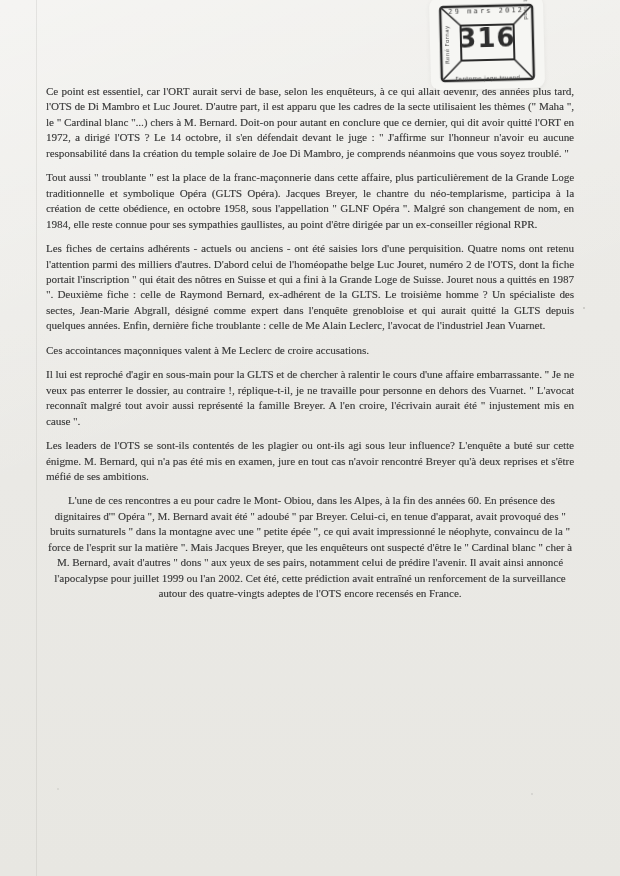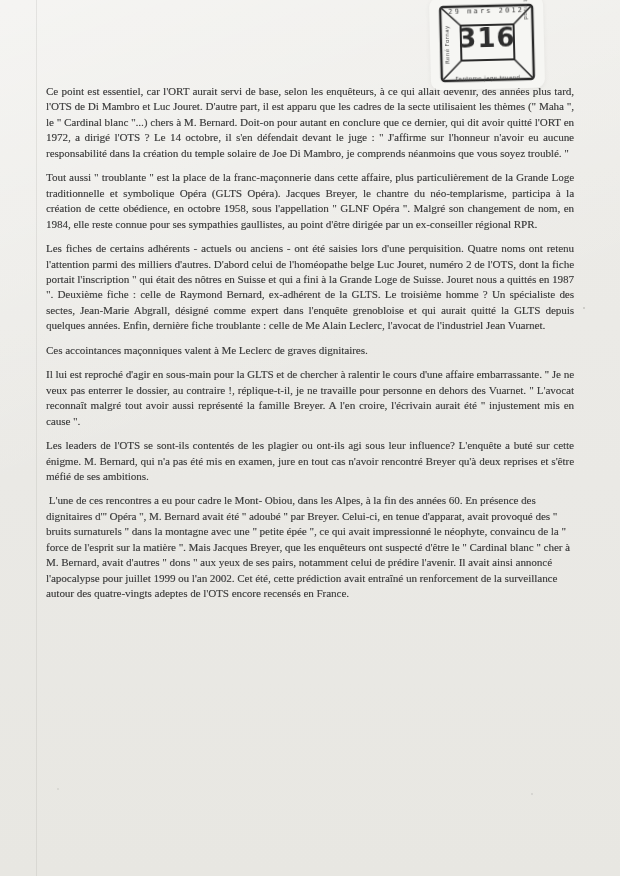--- a/index.html
+++ b/index.html
@@ -20,21 +20,21 @@
 
   
   .doc-text{
     position:absolute;left:40px;top:84px;width:528px;
     font-size:11px;line-height:15.45px;letter-spacing:-0.02px;
     color:#3e3e3e;text-align:justify;
     text-shadow:0.3px 0.3px 0.6px rgba(90,90,90,.55);
     margin-left:6px;
   }
   .doc-text p{margin:0 0 9px 0;}
-  .doc-text p.ragged{text-align:left;}
+  .doc-text p.ragged{text-align:center;}
 
   
   .sticker{
     position:absolute;left:430px;top:-3px;width:114px;height:92px;
     background:#f6f6f3;border-radius:9px;
     transform:rotate(-1.4deg);
     box-shadow:0 1px 5px rgba(0,0,0,.06);
   }
   .stamp-frame{position:absolute;left:9px;top:7px;filter:blur(.25px);}
   .stamp-date{
@@ -67,21 +67,21 @@
 
   <div class="scan-line"></div>
   <div class="speck" style="left:583px;top:307px;"></div>
   <div class="speck" style="left:531px;top:793px;opacity:.6;"></div>
   <div class="speck" style="left:57px;top:788px;opacity:.5;"></div>
 
   <div class="doc-text">
     <p>Ce point est essentiel, car l'ORT aurait servi de base, selon les enquêteurs, à ce qui allait devenir, des années plus tard, l'OTS de Di Mambro et Luc Jouret. D'autre part, il est apparu que les cadres de la secte utilisaient les thèmes (" Maha ", le " Cardinal blanc "...) chers à M. Bernard. Doit-on pour autant en conclure que ce dernier, qui dit avoir quitté l'ORT en 1972, a dirigé l'OTS ? Le 14 octobre, il s'en défendait devant le juge : " J'affirme sur l'honneur n'avoir eu aucune responsabilité dans la création du temple solaire de Joe Di Mambro, je comprends néanmoins que vous soyez troublé. "</p>
     <p>Tout aussi " troublante " est la place de la franc-maçonnerie dans cette affaire, plus particulièrement de la Grande Loge traditionnelle et symbolique Opéra (GLTS Opéra). Jacques Breyer, le chantre du néo-templarisme, participa à la création de cette obédience, en octobre 1958, sous l'appellation " GLNF Opéra ". Malgré son changement de nom, en 1984, elle reste connue pour ses sympathies gaullistes, au point d'être dirigée par un ex-conseiller régional RPR.</p>
     <p>Les fiches de certains adhérents - actuels ou anciens - ont été saisies lors d'une perquisition. Quatre noms ont retenu l'attention parmi des milliers d'autres. D'abord celui de l'homéopathe belge Luc Jouret, numéro 2 de l'OTS, dont la fiche portait l'inscription " qui était des nôtres en Suisse et qui a fini à la Grande Loge de Suisse. Jouret nous a quittés en 1987 ". Deuxième fiche : celle de Raymond Bernard, ex-adhérent de la GLTS. Le troisième homme ? Un spécialiste des sectes, Jean-Marie Abgrall, désigné comme expert dans l'enquête grenobloise et qui aurait quitté la GLTS depuis quelques années. Enfin, dernière fiche troublante : celle de Me Alain Leclerc, l'avocat de l'industriel Jean Vuarnet.</p>
-    <p>Ces accointances maçonniques valent à Me Leclerc de graves dignitaires.</p>
+    <p>Ces accointances maçonniques valent à Me Leclerc de croire accusations.</p>
     <p>Il lui est reproché d'agir en sous-main pour la GLTS et de chercher à ralentir le cours d'une affaire embarrassante. " Je ne veux pas enterrer le dossier, au contraire !, réplique-t-il, je ne travaille pour personne en dehors des Vuarnet. " L'avocat reconnaît malgré tout avoir aussi représenté la famille Breyer. A l'en croire, l'écrivain aurait été " injustement mis en cause ".</p>
     <p>Les leaders de l'OTS se sont-ils contentés de les plagier ou ont-ils agi sous leur influence? L'enquête a buté sur cette énigme. M. Bernard, qui n'a pas été mis en examen, jure en tout cas n'avoir rencontré Breyer qu'à deux reprises et s'être méfié de ses ambitions.</p>
     <p class="ragged">&nbsp;L'une de ces rencontres a eu pour cadre le Mont- Obiou, dans les Alpes, à la fin des années 60. En présence des dignitaires d'" Opéra ", M. Bernard avait été " adoubé " par Breyer. Celui-ci, en tenue d'apparat, avait provoqué des " bruits surnaturels " dans la montagne avec une " petite épée ", ce qui avait impressionné le néophyte, convaincu de la " force de l'esprit sur la matière ". Mais Jacques Breyer, que les enquêteurs ont suspecté d'être le " Cardinal blanc " cher à M. Bernard, avait d'autres " dons " aux yeux de ses pairs, notamment celui de prédire l'avenir. Il avait ainsi annoncé l'apocalypse pour juillet 1999 ou l'an 2002. Cet été, cette prédiction avait entraîné un renforcement de la surveillance autour des quatre-vingts adeptes de l'OTS encore recensés en France.</p>
   </div>
 
   <div class="sticker">
     <svg class="stamp-frame" width="96" height="78" viewBox="0 0 96 78">
       <rect x="2" y="2" width="92" height="74" rx="3" fill="none" stroke="#2b2b2b" stroke-width="2.4"></rect>
       <rect x="22" y="21" width="53" height="35" fill="none" stroke="#2b2b2b" stroke-width="2"></rect>
       <line x1="3.5" y1="3.5" x2="22" y2="21" stroke="#2b2b2b" stroke-width="1.6"></line>

